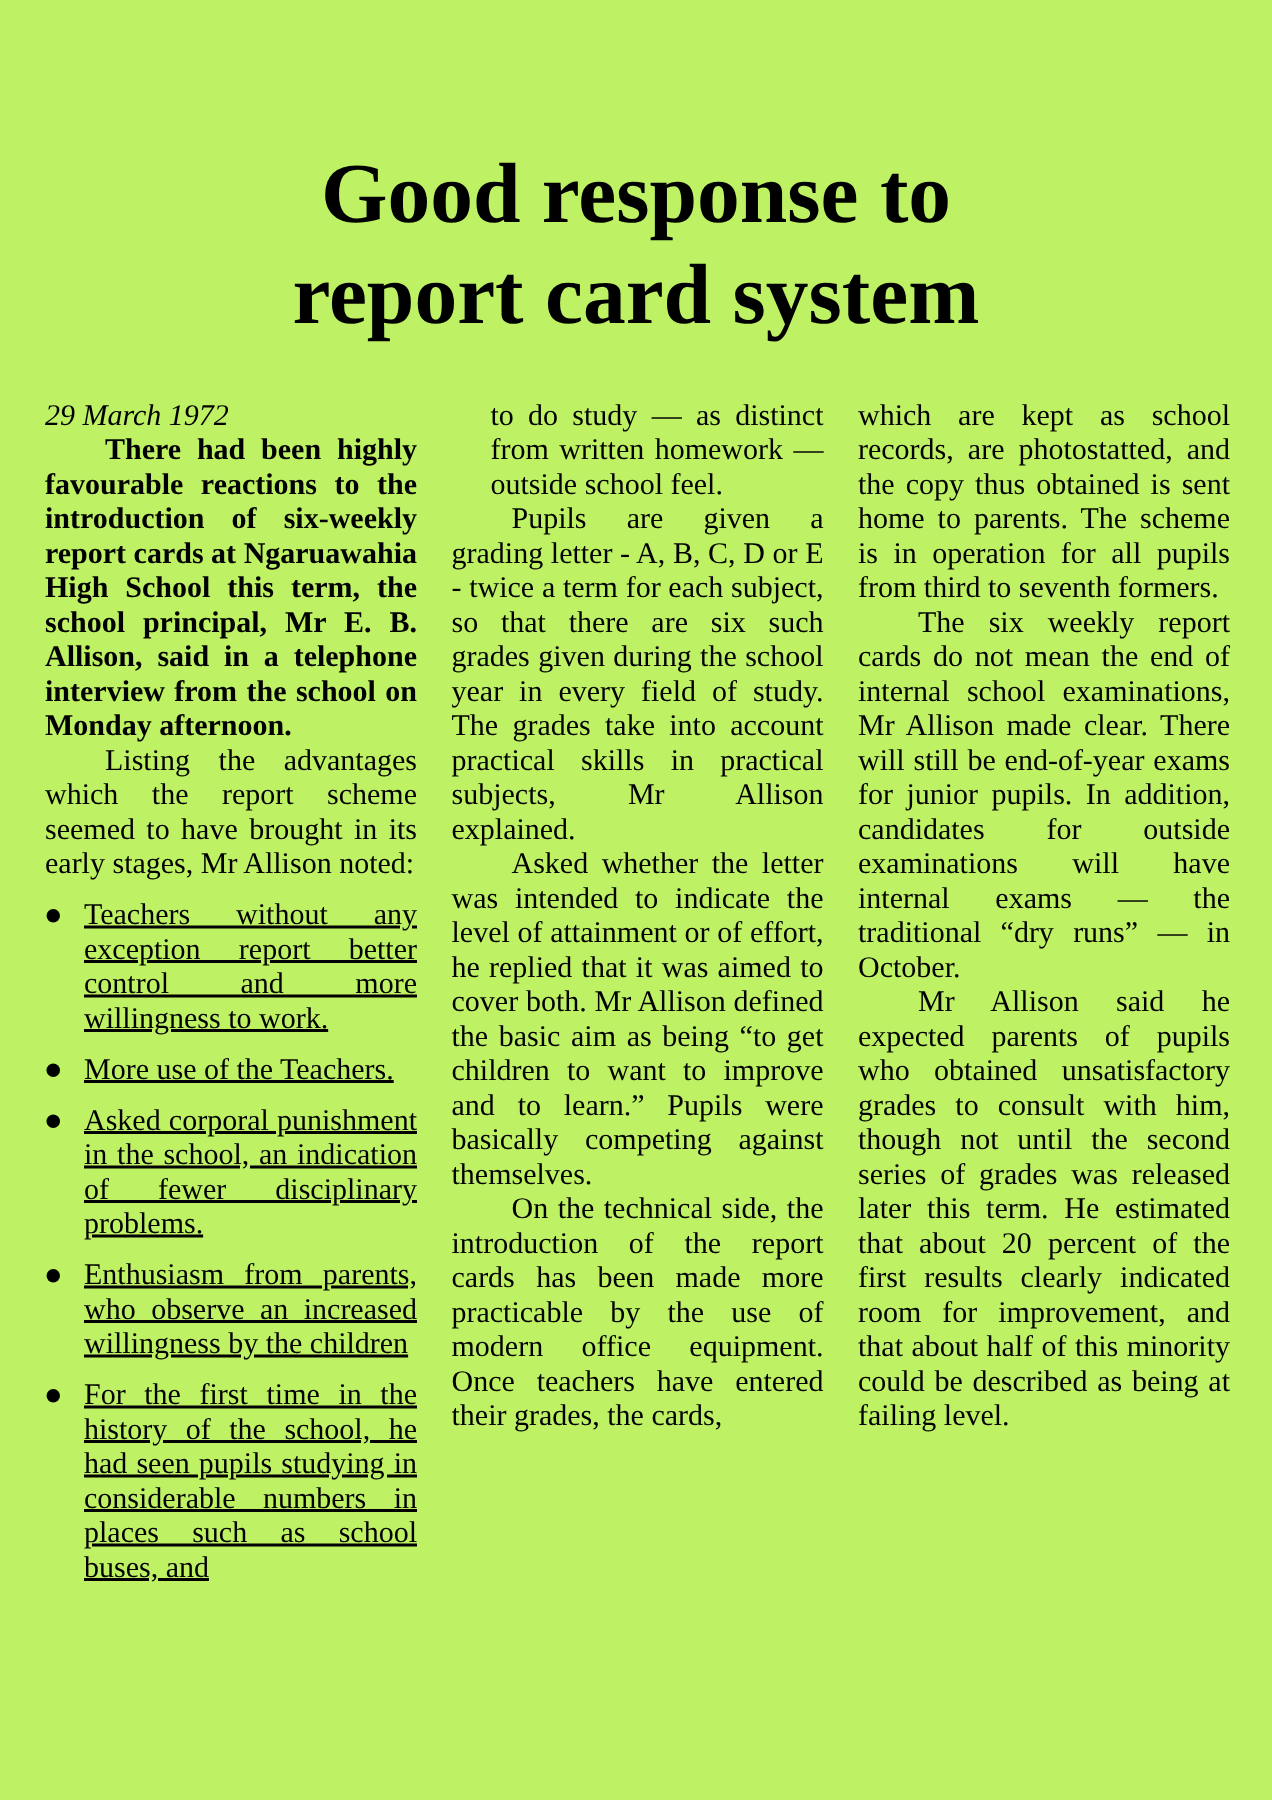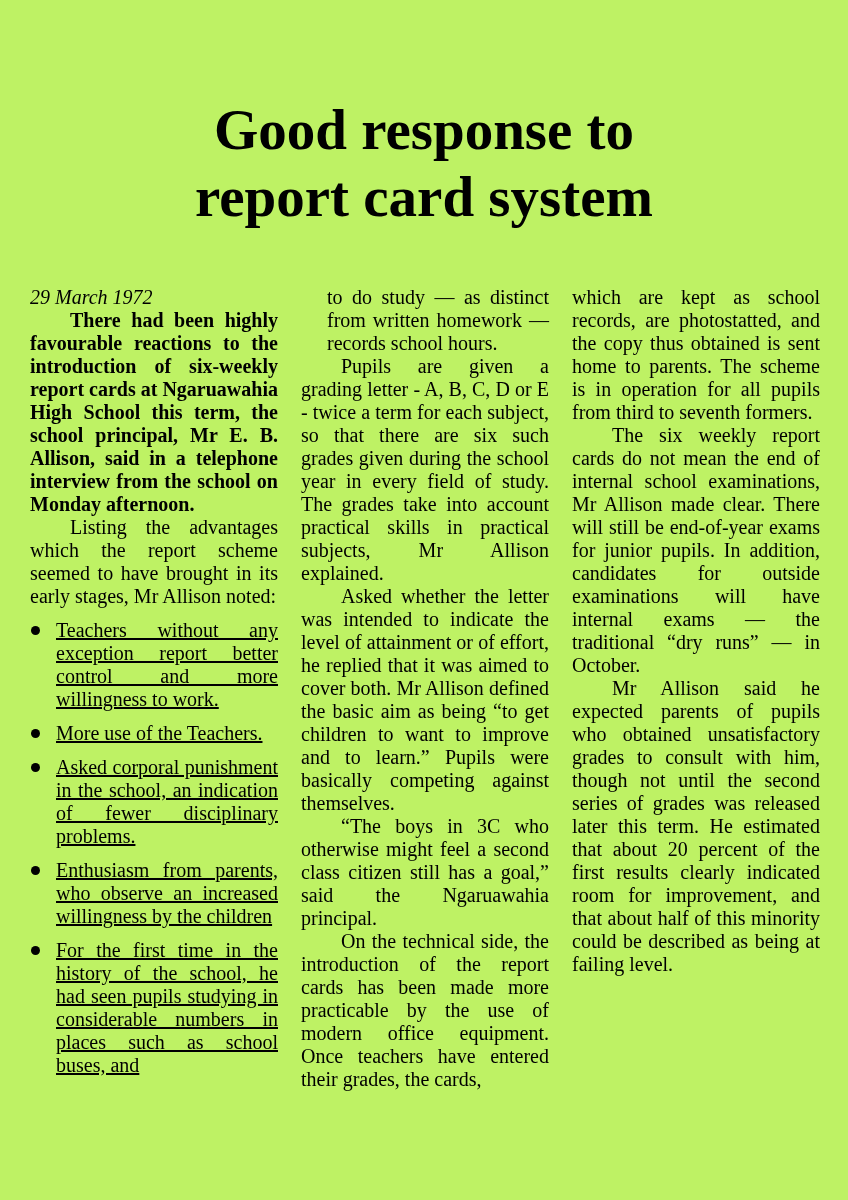--- a/index.html
+++ b/index.html
@@ -26,21 +26,21 @@
     line-height: 67px;
     letter-spacing: 0px;
   }
   .headline .hl {
     display: block;
   }
   .columns {
     display: flex;
     gap: 23px;
     padding: 0 28px 0 30px;
-    margin-top: 56px;
+    margin-top: 36px;
   }
   .col {
     width: 252px;
     font-size: 20px;
     line-height: 23px;
     text-align: justify;
   }
   .col p {
     margin: 0;
   }
@@ -114,24 +114,23 @@
         <span class="bullet"></span>
         <span class="bullet-text">Enthusiasm from parents, who observe an increased willingness by the children</span>
       </div>
       <div class="bullet-item">
         <span class="bullet"></span>
         <span class="bullet-text">For the first time in the history of the school, he had seen pupils studying in considerable numbers in places such as school buses, and</span>
       </div>
     </div>
 
     <div class="col">
-      <p class="bullet-cont">to do study  — as distinct from written homework — records school hours.</p>
+      <p class="bullet-cont">to do study  — as distinct from written homework — outside school feel.</p>
       <p class="indent">Pupils are given a grading letter  - A, B, C, D or E  - twice a term for each subject, so that there are six such grades given during the school year in every field of study. The grades take into account practical skills in practical subjects, Mr Allison explained.</p>
       <p class="indent">Asked whether the letter was intended to indicate the level of attainment or of effort, he replied that it was aimed to cover both. Mr Allison defined the basic aim as being “to get children to want to improve and to learn.” Pupils were basically competing against themselves.</p>
-      <p class="indent">“The boys in 3C who otherwise might feel a second class citizen still has a goal,” said the Ngaruawahia principal.</p>
       <p class="indent">On the technical side, the introduction of the report cards has been made more practicable by the use of modern office equipment. Once teachers have entered their grades, the cards,</p>
     </div>
 
     <div class="col">
       <p class="no-indent">which are kept as school records, are photostatted, and the copy thus obtained is sent home to parents. The scheme is in operation for all pupils from third to seventh formers.</p>
       <p class="indent">The six weekly report cards do not mean the end of internal school examinations, Mr Allison made clear. There will still be end-of-year exams for junior pupils. In addition, candidates for outside examinations will have internal exams — the traditional “dry runs” — in October.</p>
       <p class="indent">Mr Allison said he expected parents of pupils who obtained unsatisfactory grades to consult with him, though not until the second series of grades was released later this term. He estimated that about 20 percent of the first results clearly indicated room for improvement, and that about half of this minority could be described as being at failing level.</p>
     </div>
 
   </div>

